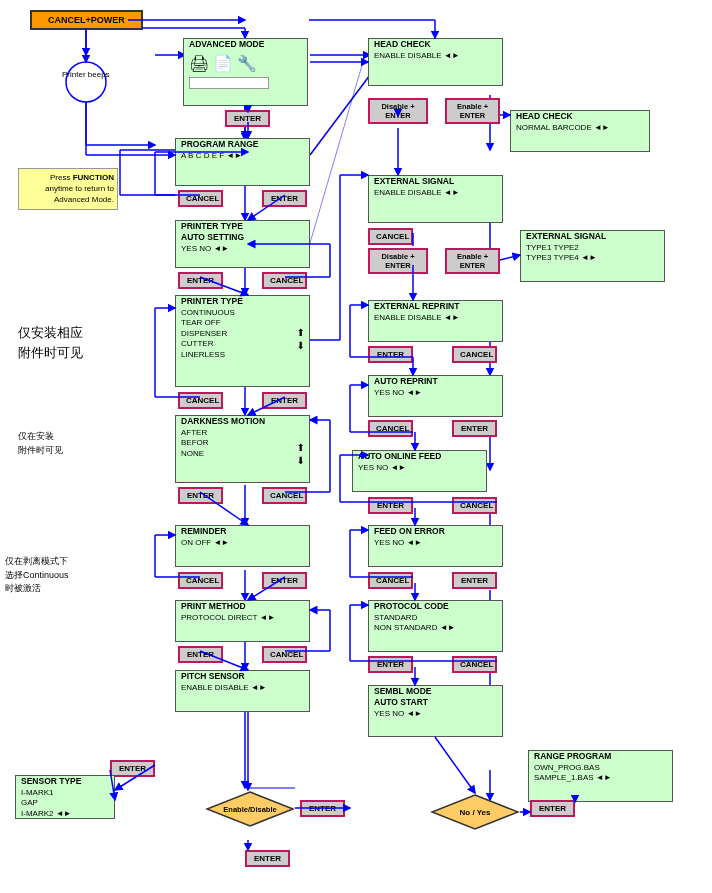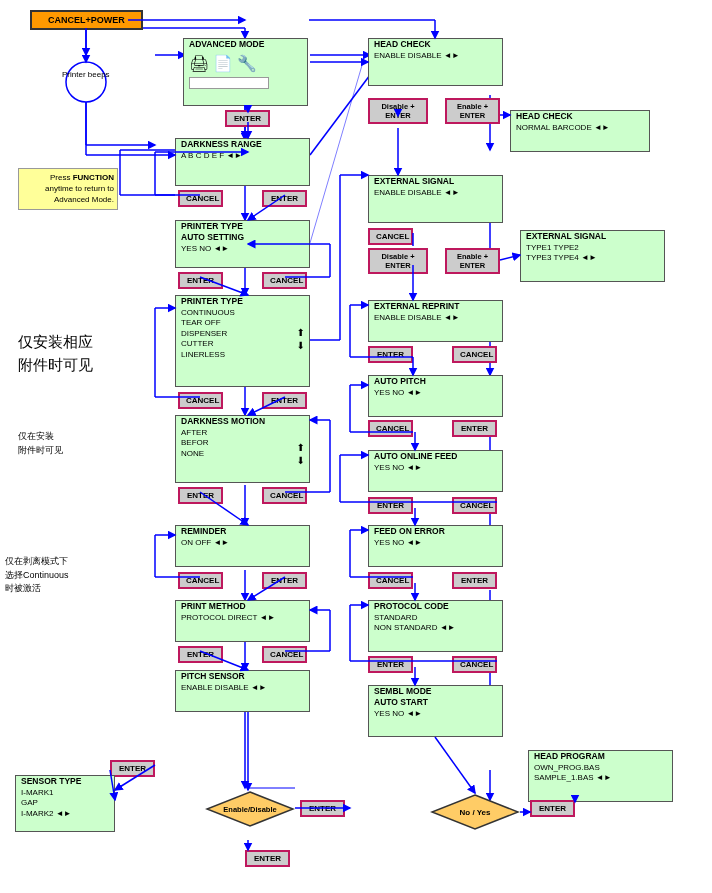--- a/index.html
+++ b/index.html
@@ -157,36 +157,36 @@
       <span>🖨</span>
         <span>📄</span>
         <span>🔧</span>
     </div>
     <div style="margin-top:2px; font-size:8px; border:1px solid #999; background:#fff; height:12px; width:80px;"></div>
   </div>
 
   <div class="btn enter-btn" style="position:absolute; left:225px; top:110px; width:45px; text-align:center;">ENTER</div>
 
   <div class="box" style="left:175px; top:138px; width:135px; height:48px;">
-    <div class="box-title">DARKNESS RANGE</div>
+    <div class="box-title">PROGRAM RANGE</div>
     <div class="box-content">A  B  C  D  E  F  ◄►</div>
   </div>
 
   <div class="btn enter-btn" style="position:absolute; left:178px; top:190px; width:45px; text-align:center;">CANCEL</div>
   <div class="btn enter-btn" style="position:absolute; left:262px; top:190px; width:45px; text-align:center;">ENTER</div>
 
   <div class="box" style="left:175px; top:220px; width:135px; height:48px;">
     <div class="box-title">PRINTER TYPE<br>AUTO SETTING</div>
     <div class="box-content">YES    NO  ◄►</div>
   </div>
 
   <div class="btn enter-btn" style="position:absolute; left:178px; top:272px; width:45px; text-align:center;">ENTER</div>
   <div class="btn enter-btn" style="position:absolute; left:262px; top:272px; width:45px; text-align:center;">CANCEL</div>
 
-  <div class="chinese-label" style="left:18px; top:331px; font-size:15px; line-height:1.5;">
+  <div class="chinese-label" style="left:18px; top:323px; font-size:13px; line-height:1.5;">
     仅安装相应<br>附件时可见
   </div>
 
   <div class="box" style="left:175px; top:295px; width:135px; height:92px;">
     <div class="box-title">PRINTER TYPE</div>
     <div class="box-content">
       CONTINUOUS<br>
       TEAR OFF<br>
       DISPENSER<br>
       CUTTER<br>
@@ -242,21 +242,21 @@
     <svg width="90" height="38" viewBox="0 0 90 38">
       <polygon points="45,2 88,19 45,36 2,19" fill="#ffcc66" stroke="#333" stroke-width="1.5"></polygon>
       <text x="45" y="22" text-anchor="middle" font-size="7.5" font-weight="bold">Enable/Disable</text>
     </svg>
   </div>
 
   <div class="btn enter-btn" style="position:absolute; left:300px; top:800px; width:45px; text-align:center;">ENTER</div>
 
   <div class="btn enter-btn" style="position:absolute; left:110px; top:760px; width:45px; text-align:center;">ENTER</div>
 
-  <div class="box" style="left:15px; top:775px; width:100px; height:57px;">
+  <div class="box" style="left:15px; top:775px; width:100px; height:44px;">
     <div class="box-title">SENSOR TYPE</div>
     <div class="box-content">I-MARK1<br>GAP<br>I-MARK2  ◄►</div>
   </div>
 
   <div class="btn enter-btn" style="position:absolute; left:245px; top:850px; width:45px; text-align:center;">ENTER</div>
 
   <div class="box" style="left:368px; top:38px; width:135px; height:48px;">
     <div class="box-title">HEAD CHECK</div>
     <div class="box-content">ENABLE  DISABLE  ◄►</div>
   </div>
@@ -285,28 +285,28 @@
 
   <div class="box" style="left:368px; top:300px; width:135px; height:42px;">
     <div class="box-title">EXTERNAL REPRINT</div>
     <div class="box-content">ENABLE  DISABLE  ◄►</div>
   </div>
 
   <div class="btn enter-btn" style="position:absolute; left:368px; top:346px; width:45px; text-align:center;">ENTER</div>
   <div class="btn enter-btn" style="position:absolute; left:452px; top:346px; width:45px; text-align:center;">CANCEL</div>
 
   <div class="box" style="left:368px; top:375px; width:135px; height:42px;">
-    <div class="box-title">AUTO PITCH</div>
+    <div class="box-title">AUTO REPRINT</div>
     <div class="box-content">YES    NO  ◄►</div>
   </div>
 
   <div class="btn enter-btn" style="position:absolute; left:368px; top:420px; width:45px; text-align:center;">CANCEL</div>
   <div class="btn enter-btn" style="position:absolute; left:452px; top:420px; width:45px; text-align:center;">ENTER</div>
 
-  <div class="box" style="left:368px; top:450px; width:135px; height:42px;">
+  <div class="box" style="left:352px; top:450px; width:135px; height:42px;">
     <div class="box-title">AUTO ONLINE FEED</div>
     <div class="box-content">YES    NO  ◄►</div>
   </div>
 
   <div class="btn enter-btn" style="position:absolute; left:368px; top:497px; width:45px; text-align:center;">ENTER</div>
   <div class="btn enter-btn" style="position:absolute; left:452px; top:497px; width:45px; text-align:center;">CANCEL</div>
 
   <div class="box" style="left:368px; top:525px; width:135px; height:42px;">
     <div class="box-title">FEED ON ERROR</div>
     <div class="box-content">YES    NO  ◄►</div>
@@ -322,21 +322,21 @@
 
   <div class="btn enter-btn" style="position:absolute; left:368px; top:656px; width:45px; text-align:center;">ENTER</div>
   <div class="btn enter-btn" style="position:absolute; left:452px; top:656px; width:45px; text-align:center;">CANCEL</div>
 
   <div class="box" style="left:368px; top:685px; width:135px; height:52px;">
     <div class="box-title">SEMBL MODE<br>AUTO START</div>
     <div class="box-content">YES    NO  ◄►</div>
   </div>
 
   <div class="box" style="left:528px; top:750px; width:145px; height:52px;">
-    <div class="box-title">HEAD PROGRAM</div>
+    <div class="box-title">RANGE PROGRAM</div>
     <div class="box-content">OWN_PROG.BAS<br>SAMPLE_1.BAS  ◄►</div>
   </div>
 
   <div style="position:absolute; left:430px; top:793px; width:90px; height:38px;">
     <svg width="90" height="38" viewBox="0 0 90 38">
       <polygon points="45,2 88,19 45,36 2,19" fill="#ffcc66" stroke="#333" stroke-width="1.5"></polygon>
       <text x="45" y="22" text-anchor="middle" font-size="8" font-weight="bold">No / Yes</text>
     </svg>
   </div>
 

